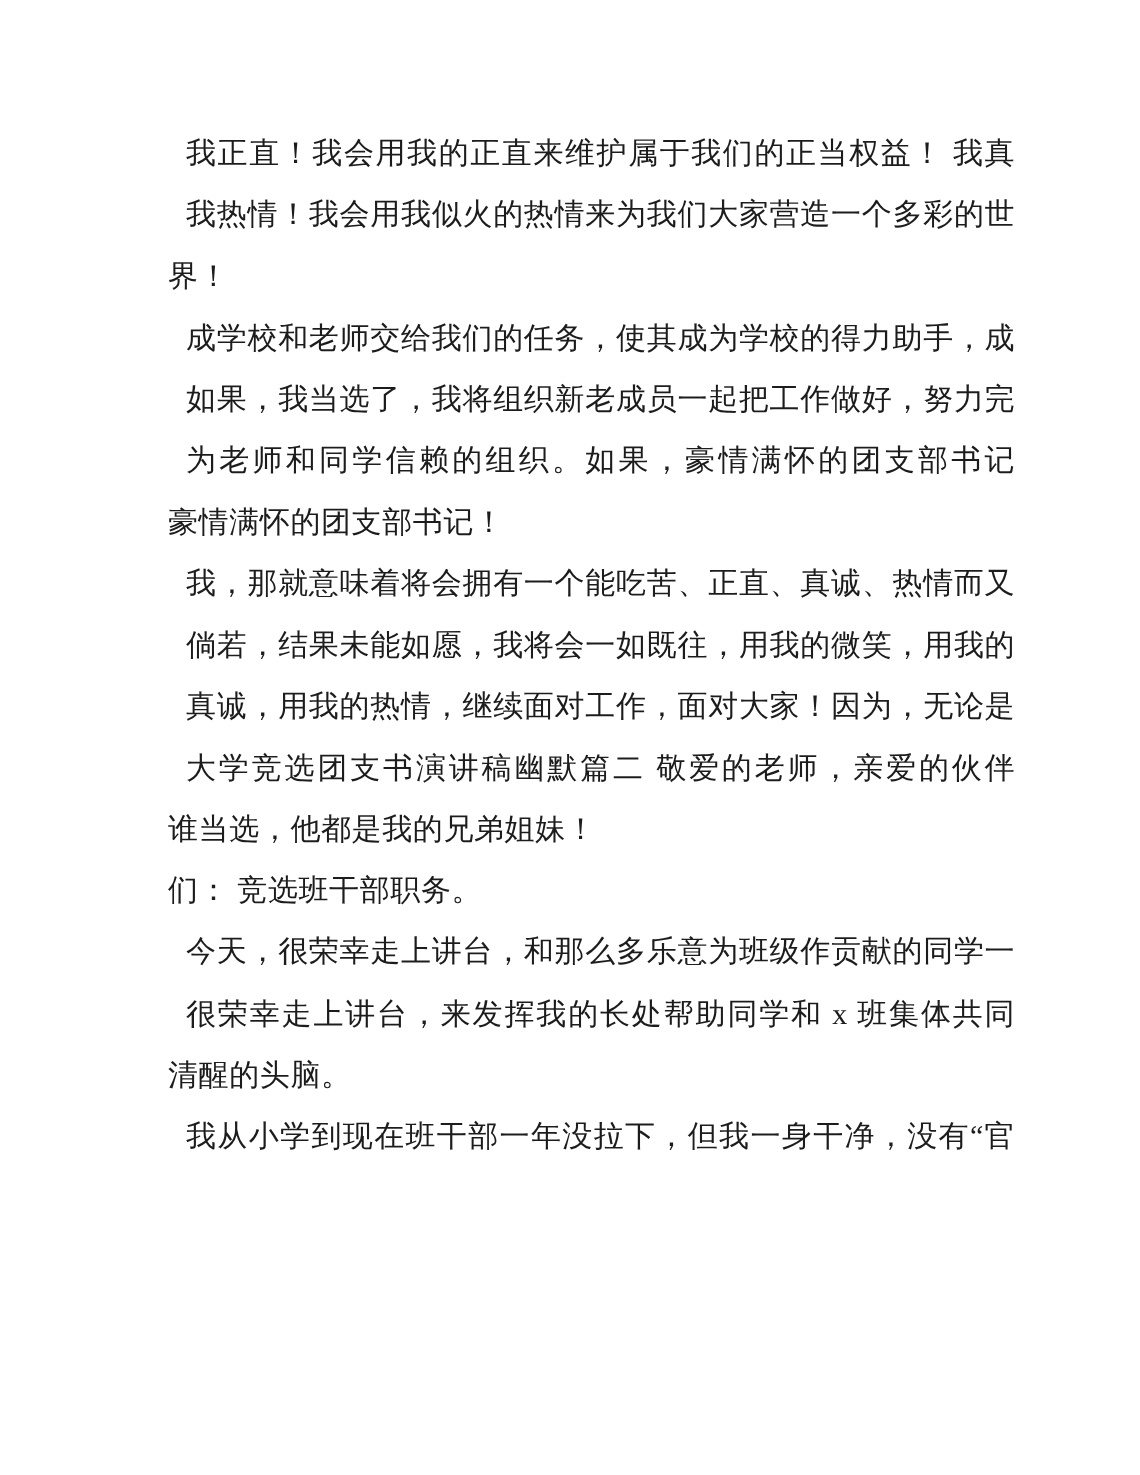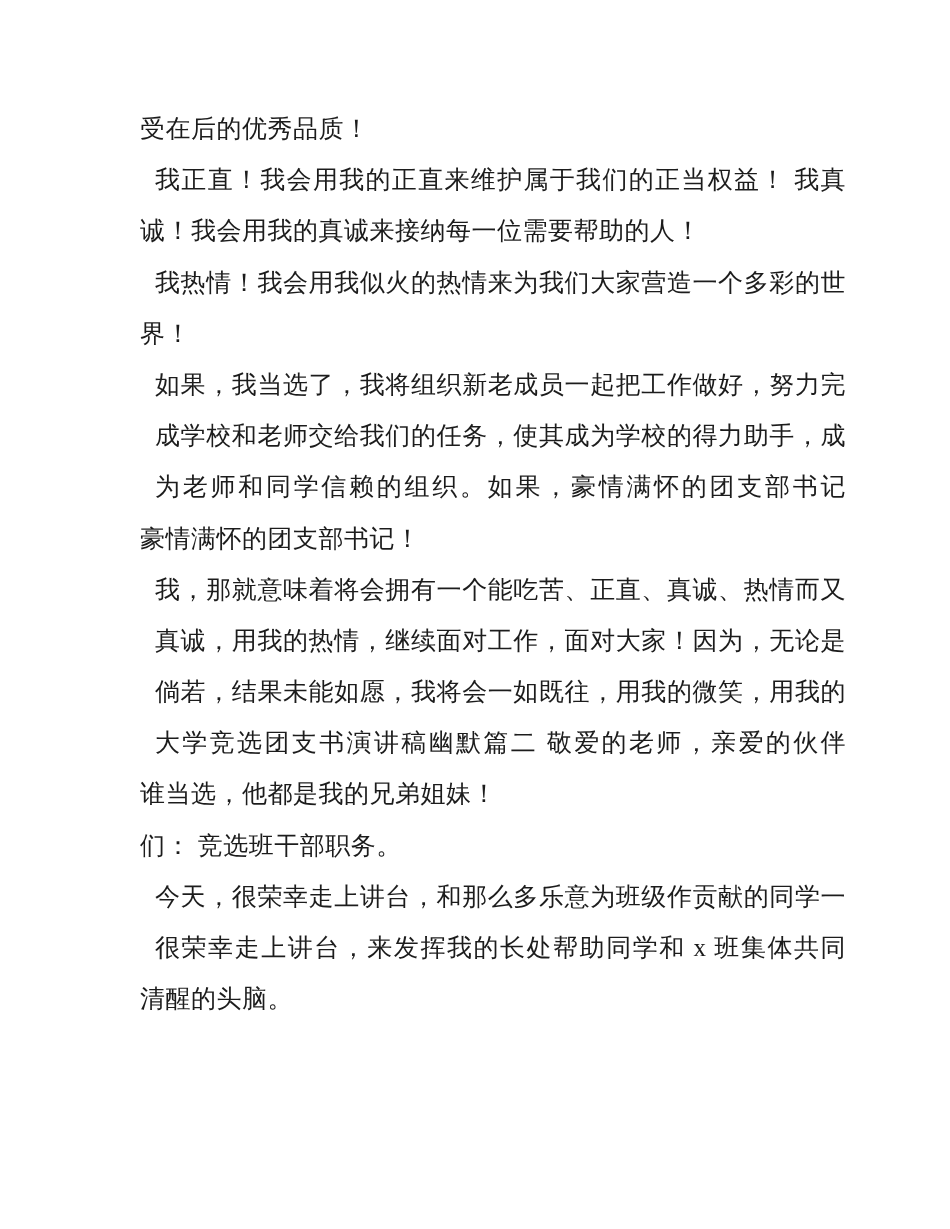--- a/index.html
+++ b/index.html
@@ -34,32 +34,31 @@
     text-align: justify;
     text-align-last: justify;
     margin-left: 15px;
   }
 </style>
 </head>
 <body>
 
 <div class="page">
   <div class="text-block">
-    <div class="line">受在后的优秀品质！</div>
     <div class="line full">我正直！我会用我的正直来维护属于我们的正当权益！ 我真</div>
-    <div class="line">诚！我会用我的真诚来接纳每一位需要帮助的人！</div>
     <div class="line full">我热情！我会用我似火的热情来为我们大家营造一个多彩的世</div>
     <div class="line">界！</div>
+    <div class="line full">成学校和老师交给我们的任务，使其成为学校的得力助手，成</div>
     <div class="line full">如果，我当选了，我将组织新老成员一起把工作做好，努力完</div>
-    <div class="line full">成学校和老师交给我们的任务，使其成为学校的得力助手，成</div>
     <div class="line full">为老师和同学信赖的组织。如果，豪情满怀的团支部书记</div>
     <div class="line">豪情满怀的团支部书记！</div>
     <div class="line full">我，那就意味着将会拥有一个能吃苦、正直、真诚、热情而又</div>
+    <div class="line full">倘若，结果未能如愿，我将会一如既往，用我的微笑，用我的</div>
     <div class="line full">真诚，用我的热情，继续面对工作，面对大家！因为，无论是</div>
-    <div class="line full">倘若，结果未能如愿，我将会一如既往，用我的微笑，用我的</div>
     <div class="line full">大学竞选团支书演讲稿幽默篇二 敬爱的老师，亲爱的伙伴</div>
     <div class="line">谁当选，他都是我的兄弟姐妹！</div>
     <div class="line">们： 竞选班干部职务。</div>
     <div class="line full">今天，很荣幸走上讲台，和那么多乐意为班级作贡献的同学一</div>
     <div class="line full">很荣幸走上讲台，来发挥我的长处帮助同学和 x 班集体共同</div>
     <div class="line">清醒的头脑。</div>
+    <div class="line full">我从小学到现在班干部一年没拉下，但我一身干净，没有“官</div>
   </div>
 </div>
 
 </body></html>

